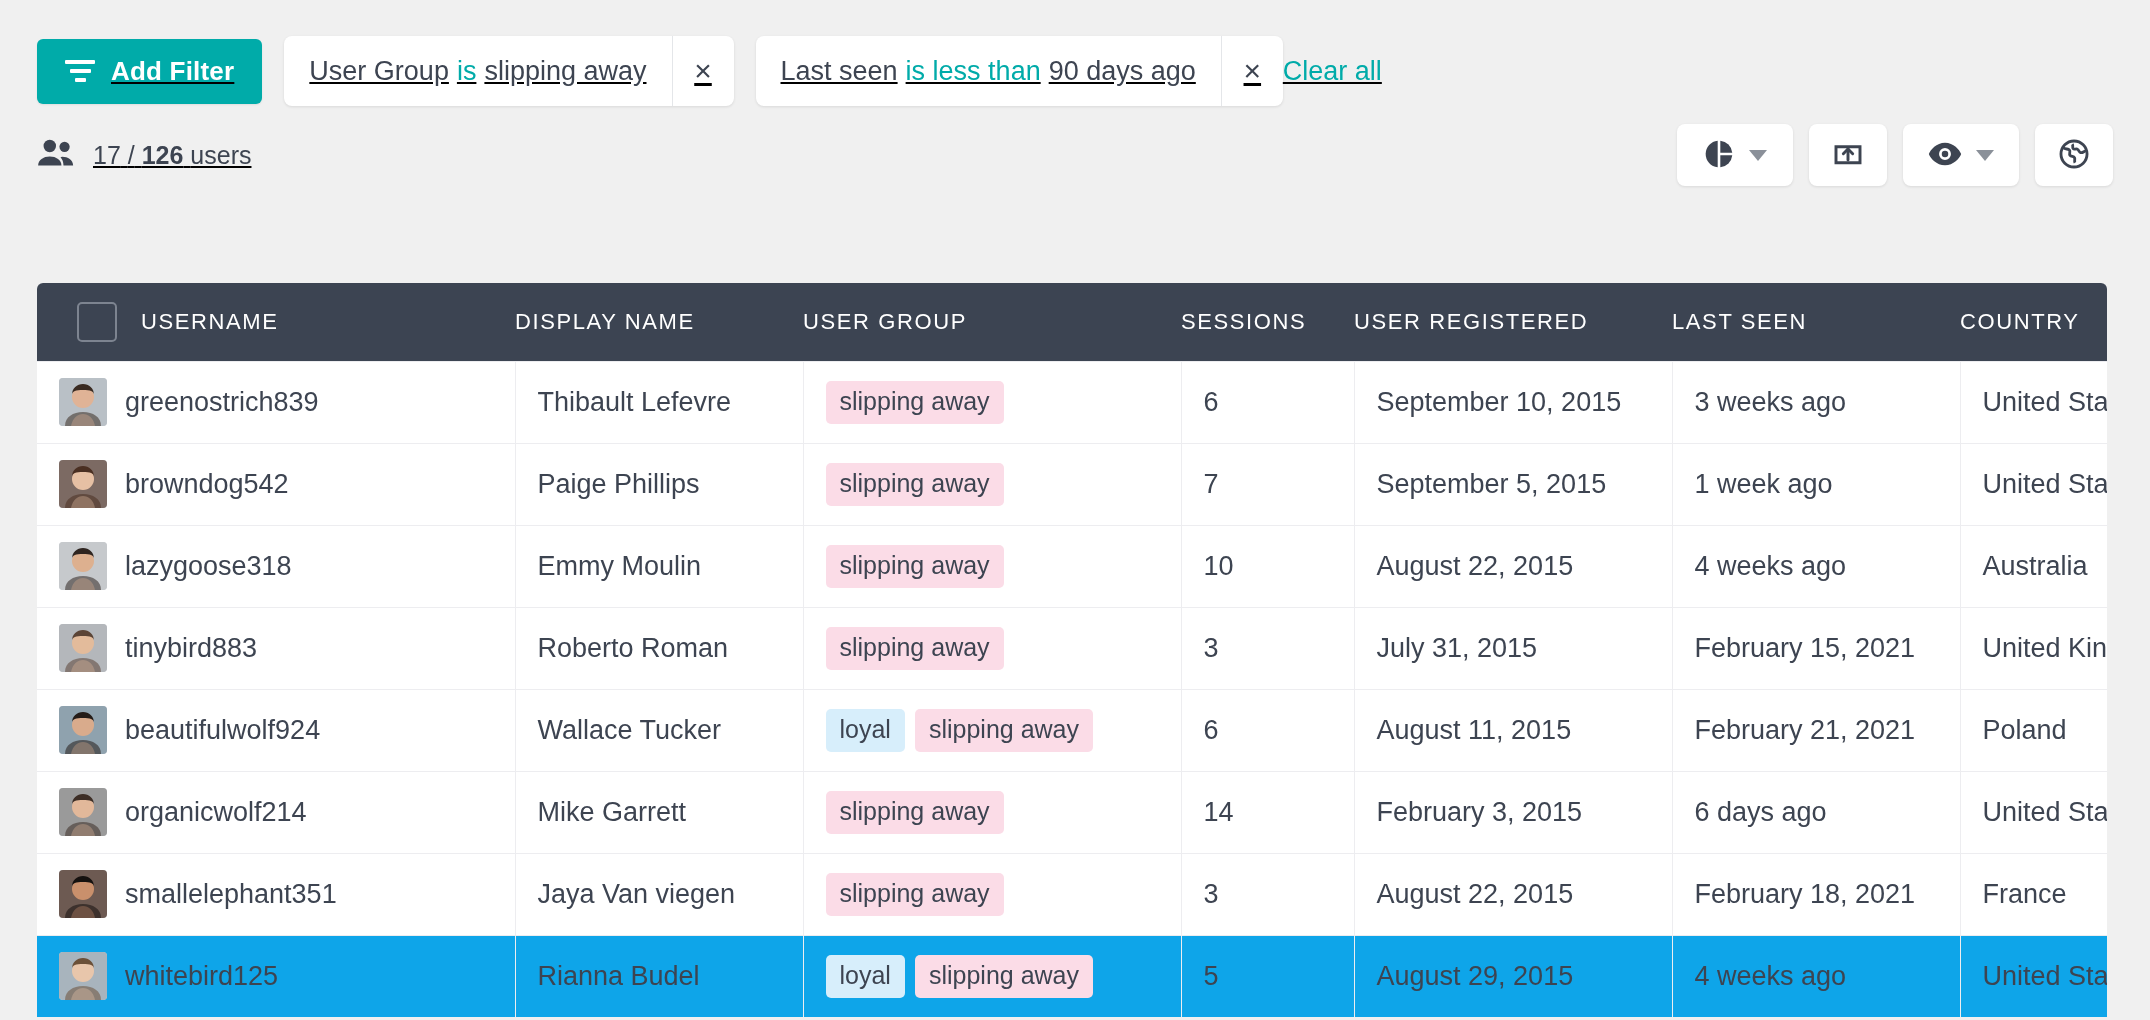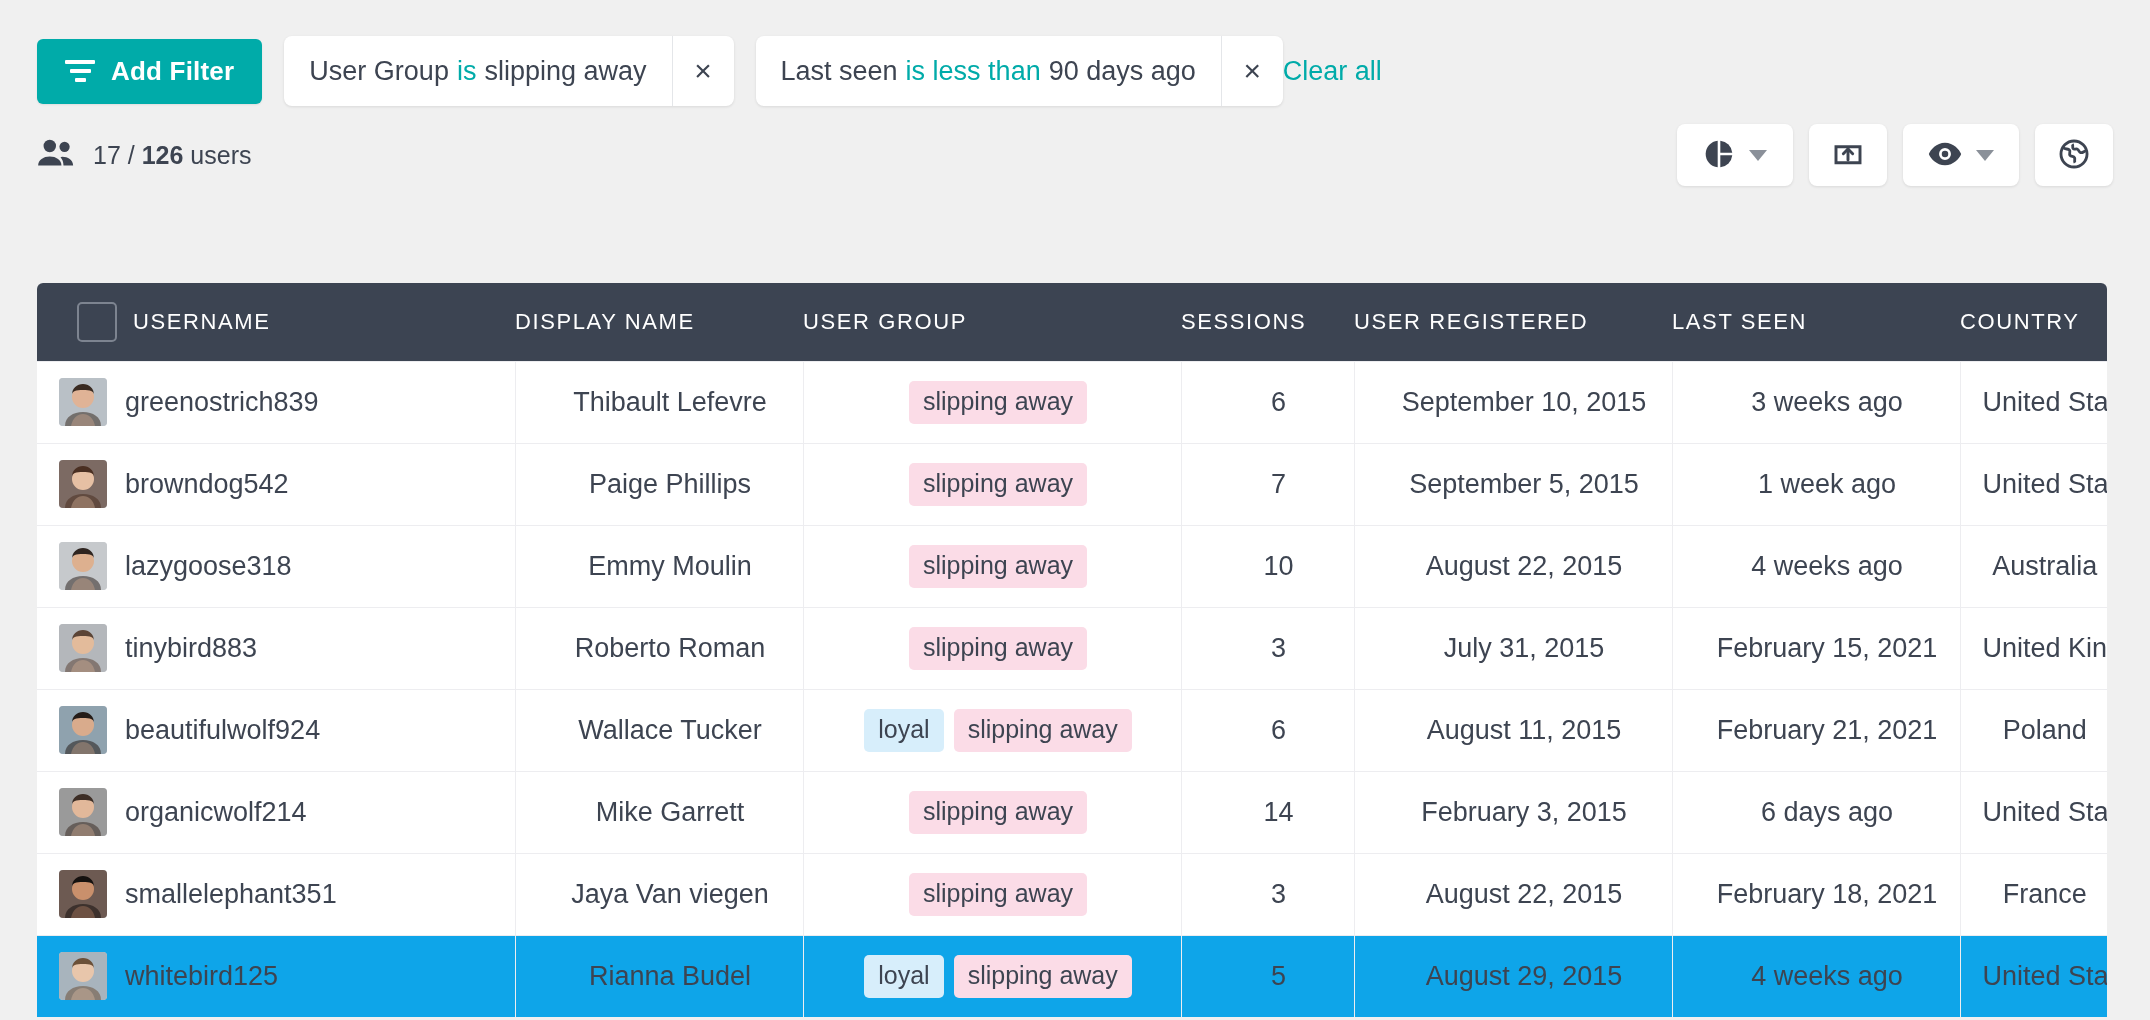--- a/index.html
+++ b/index.html
@@ -2,21 +2,21 @@
 <html><head>
 <meta charset="utf-8">
 <style>
   * { box-sizing: border-box; margin: 0; padding: 0; }
   html, body {
     width: 2150px; height: 1020px;
     background: #f0f0f0;
     font-family: "Liberation Sans", sans-serif;
     overflow: hidden;
   }
-  .page { position: relative; width: 2150px; height: 1020px; }
+  .page { position: relative; width: 2150px; height: 1020px; text-decoration: underline; }
 
   
   .filter-bar {
     display: flex; align-items: center;
     padding: 37px 0 0 37px;
     height: 105px;
   }
   .add-filter-btn {
     display: flex; align-items: center; justify-content: center;
     gap: 16px;
@@ -122,21 +122,21 @@
     padding: 0 0 0 0;
     white-space: nowrap;
   }
   .th-check { width: 96px; padding-left: 40px !important; }
   .hdr-checkbox {
     display: block; width: 40px; height: 40px;
     border: 2px solid #7d8490; border-radius: 5px;
     background: transparent;
     cursor: pointer;
   }
-  tbody tr { height: 82px; background: #ffffff; text-align: center; }
+  tbody tr { height: 82px; background: #ffffff; }
   tbody tr.hl { background: #0ea5e9; }
   tbody td {
     font-size: 27px; color: #3d4451;
     border-top: 1px solid #ededf0;
     border-right: 1px solid #ededf0;
     padding: 0 0 0 0;
     vertical-align: middle;
     white-space: nowrap;
     overflow: hidden;
   }
@@ -287,21 +287,21 @@
           <col class="c-disp">
           <col class="c-group">
         <col class="c-sess">
           <col class="c-date">
           <col class="c-seen">
           <col class="c-ctry">
       </colgroup>
       <thead>
         <tr>
           <th class="th-check">
-            <div style="display:flex;align-items:center;gap:16px;">
+            <div style="display:flex;align-items:center;gap:24px;">
               <span class="hdr-checkbox"></span>
               <span>USERNAME</span>
             </div>
           </th>
           <th>DISPLAY NAME</th>
           <th>USER GROUP</th>
           <th>SESSIONS</th>
           <th>USER REGISTERED</th>
           <th>LAST SEEN</th>
           <th>COUNTRY</th>

